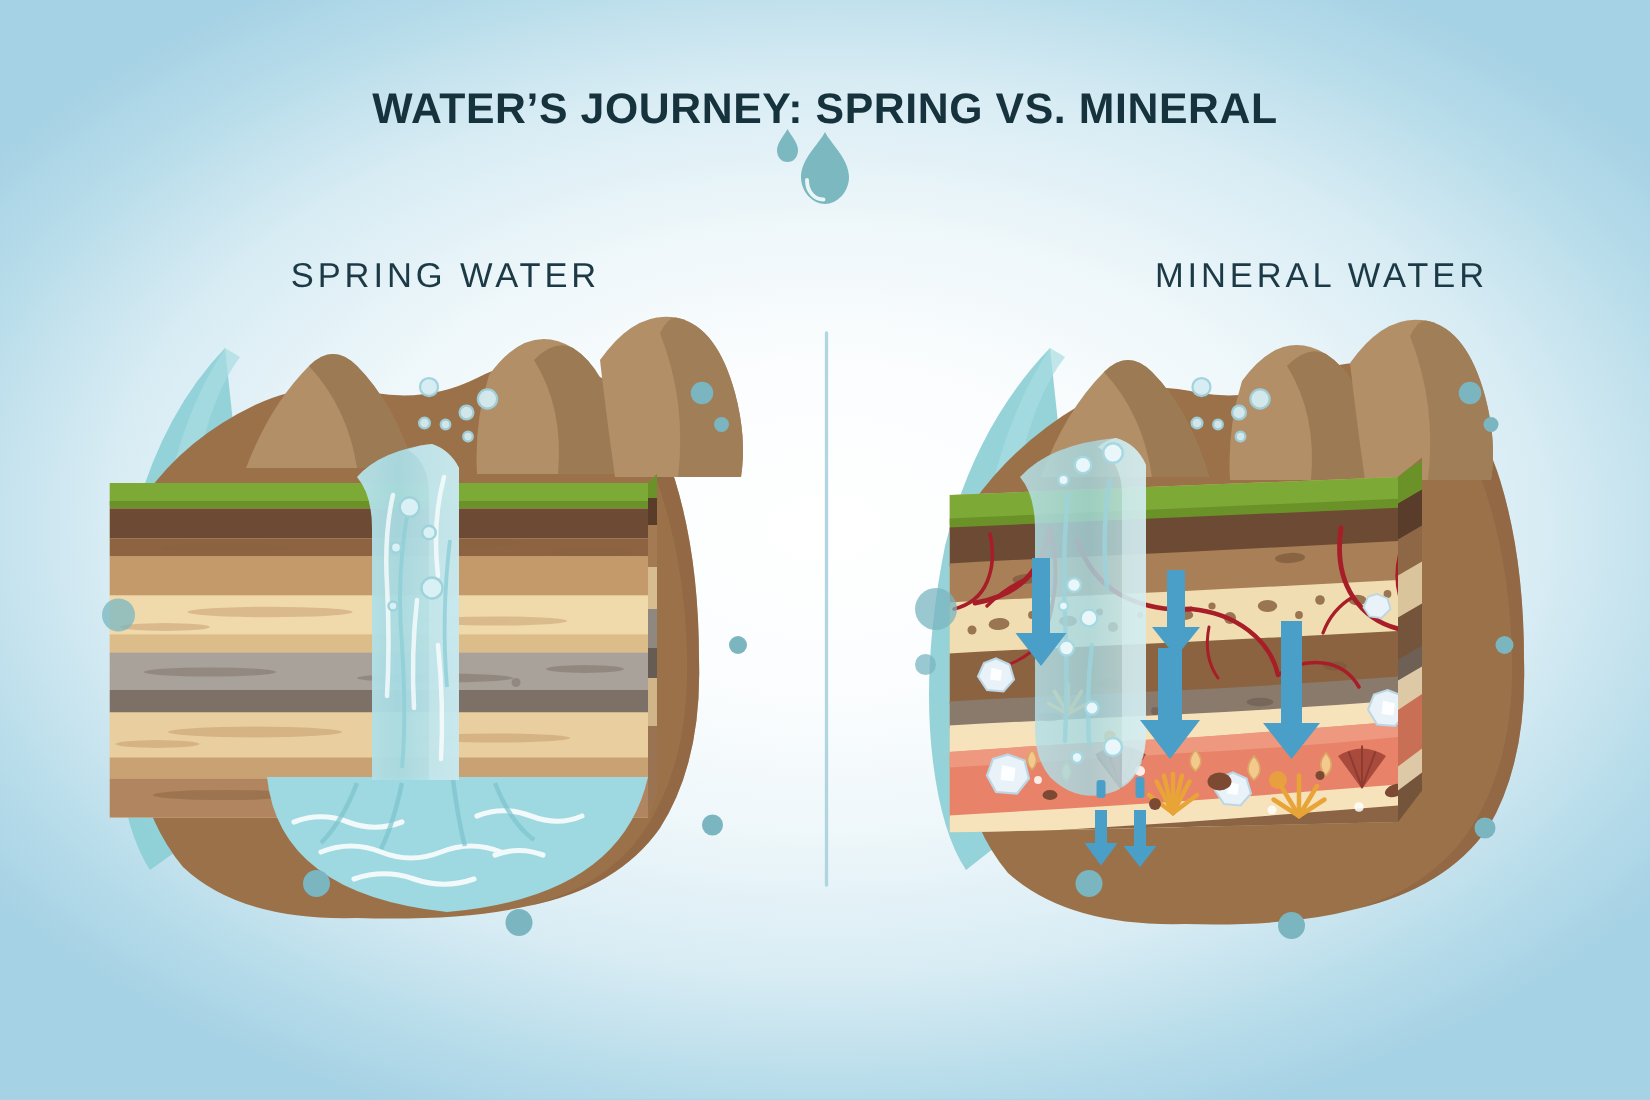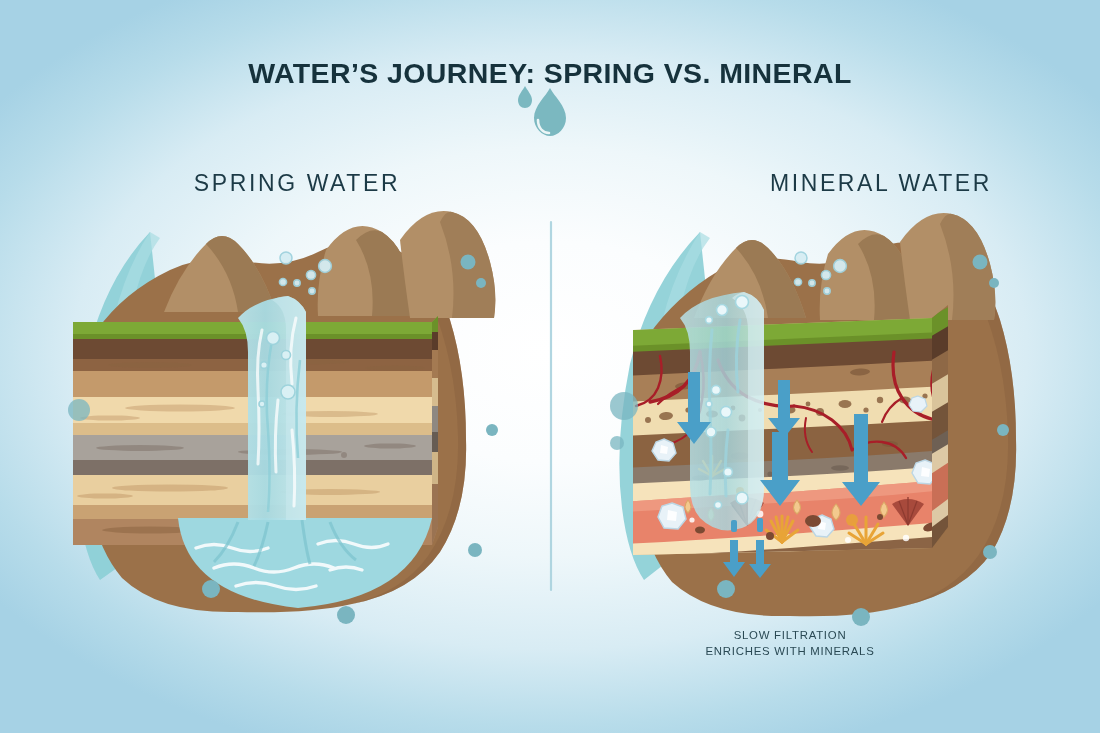--- a/index.html
+++ b/index.html
@@ -469,18 +469,14 @@
       <path d="M-32,-32 C-32,-37 -27,-42 -25,-46 C-23,-42 -18,-37 -18,-32 C-18,-27 -21,-24 -25,-24 C-29,-24 -32,-27 -32,-32 Z" fill="#7bb8c0"></path>
     </g>
   </svg>
 
   <div class="title">WATER’S JOURNEY: SPRING VS. MINERAL</div>
 
   <div id="label-left" class="panel-label">SPRING WATER</div>
 
   <div id="label-right" class="panel-label">MINERAL WATER</div>
 
-  <div class="caption">
-    <div>SLOW FILTRATION</div>
-    <div>ENRICHES WITH MINERALS</div>
-  </div>
 
 </div>
 
 </body></html>

